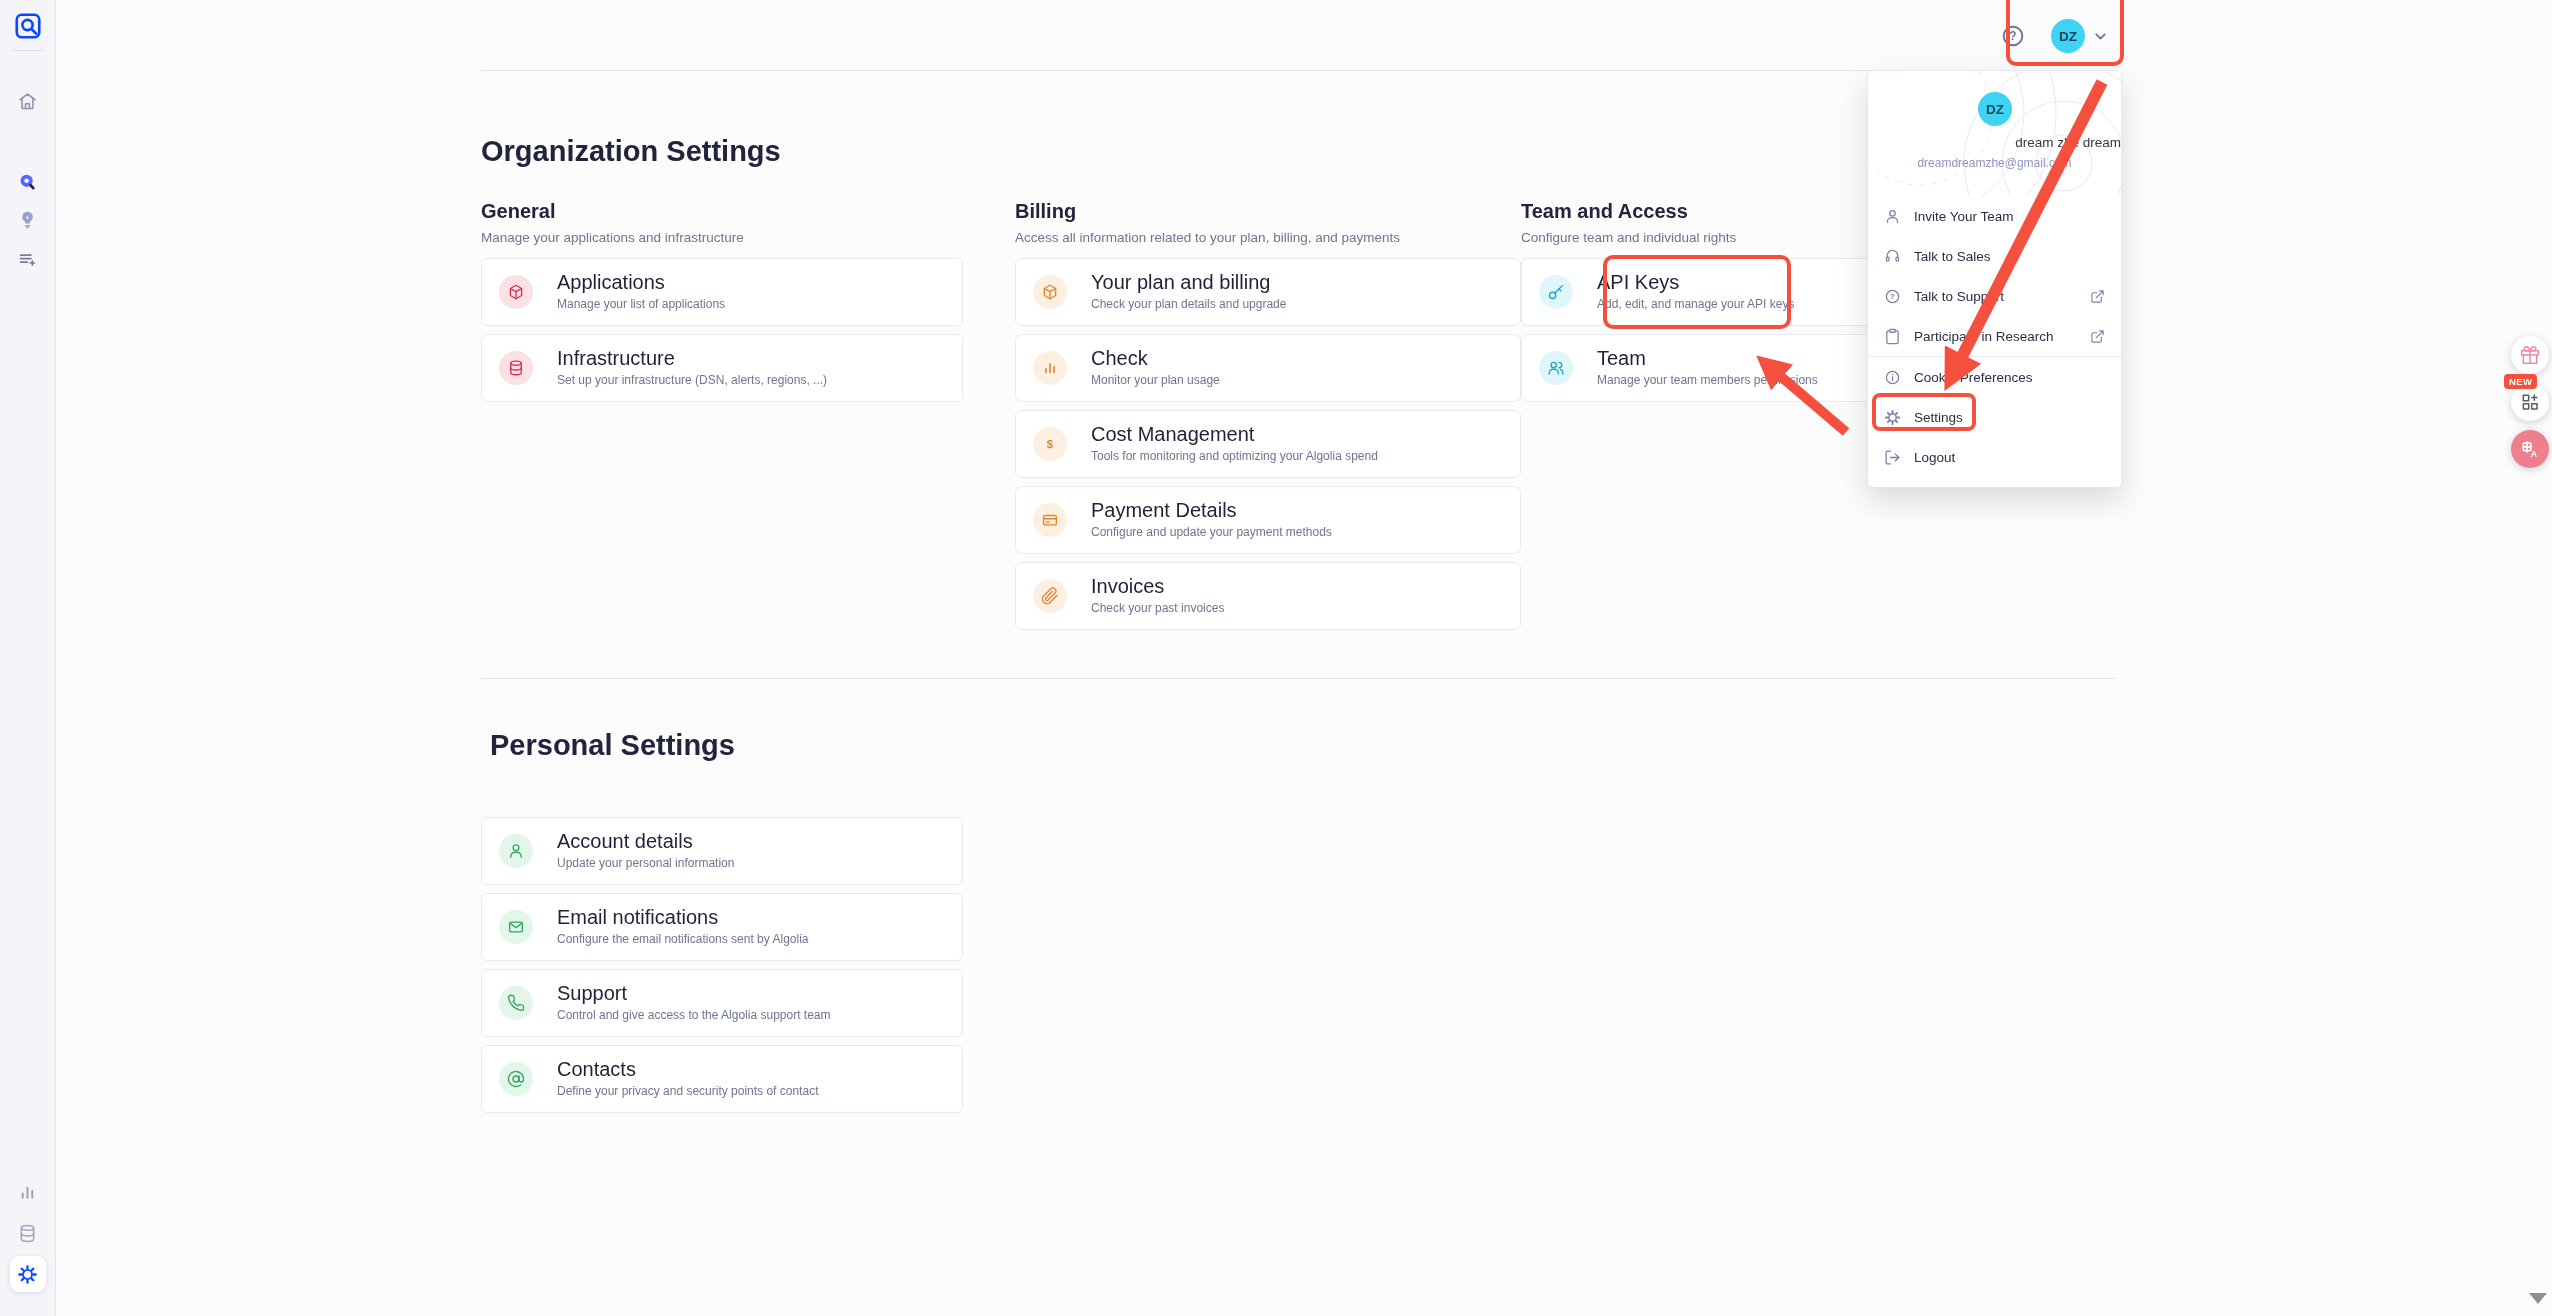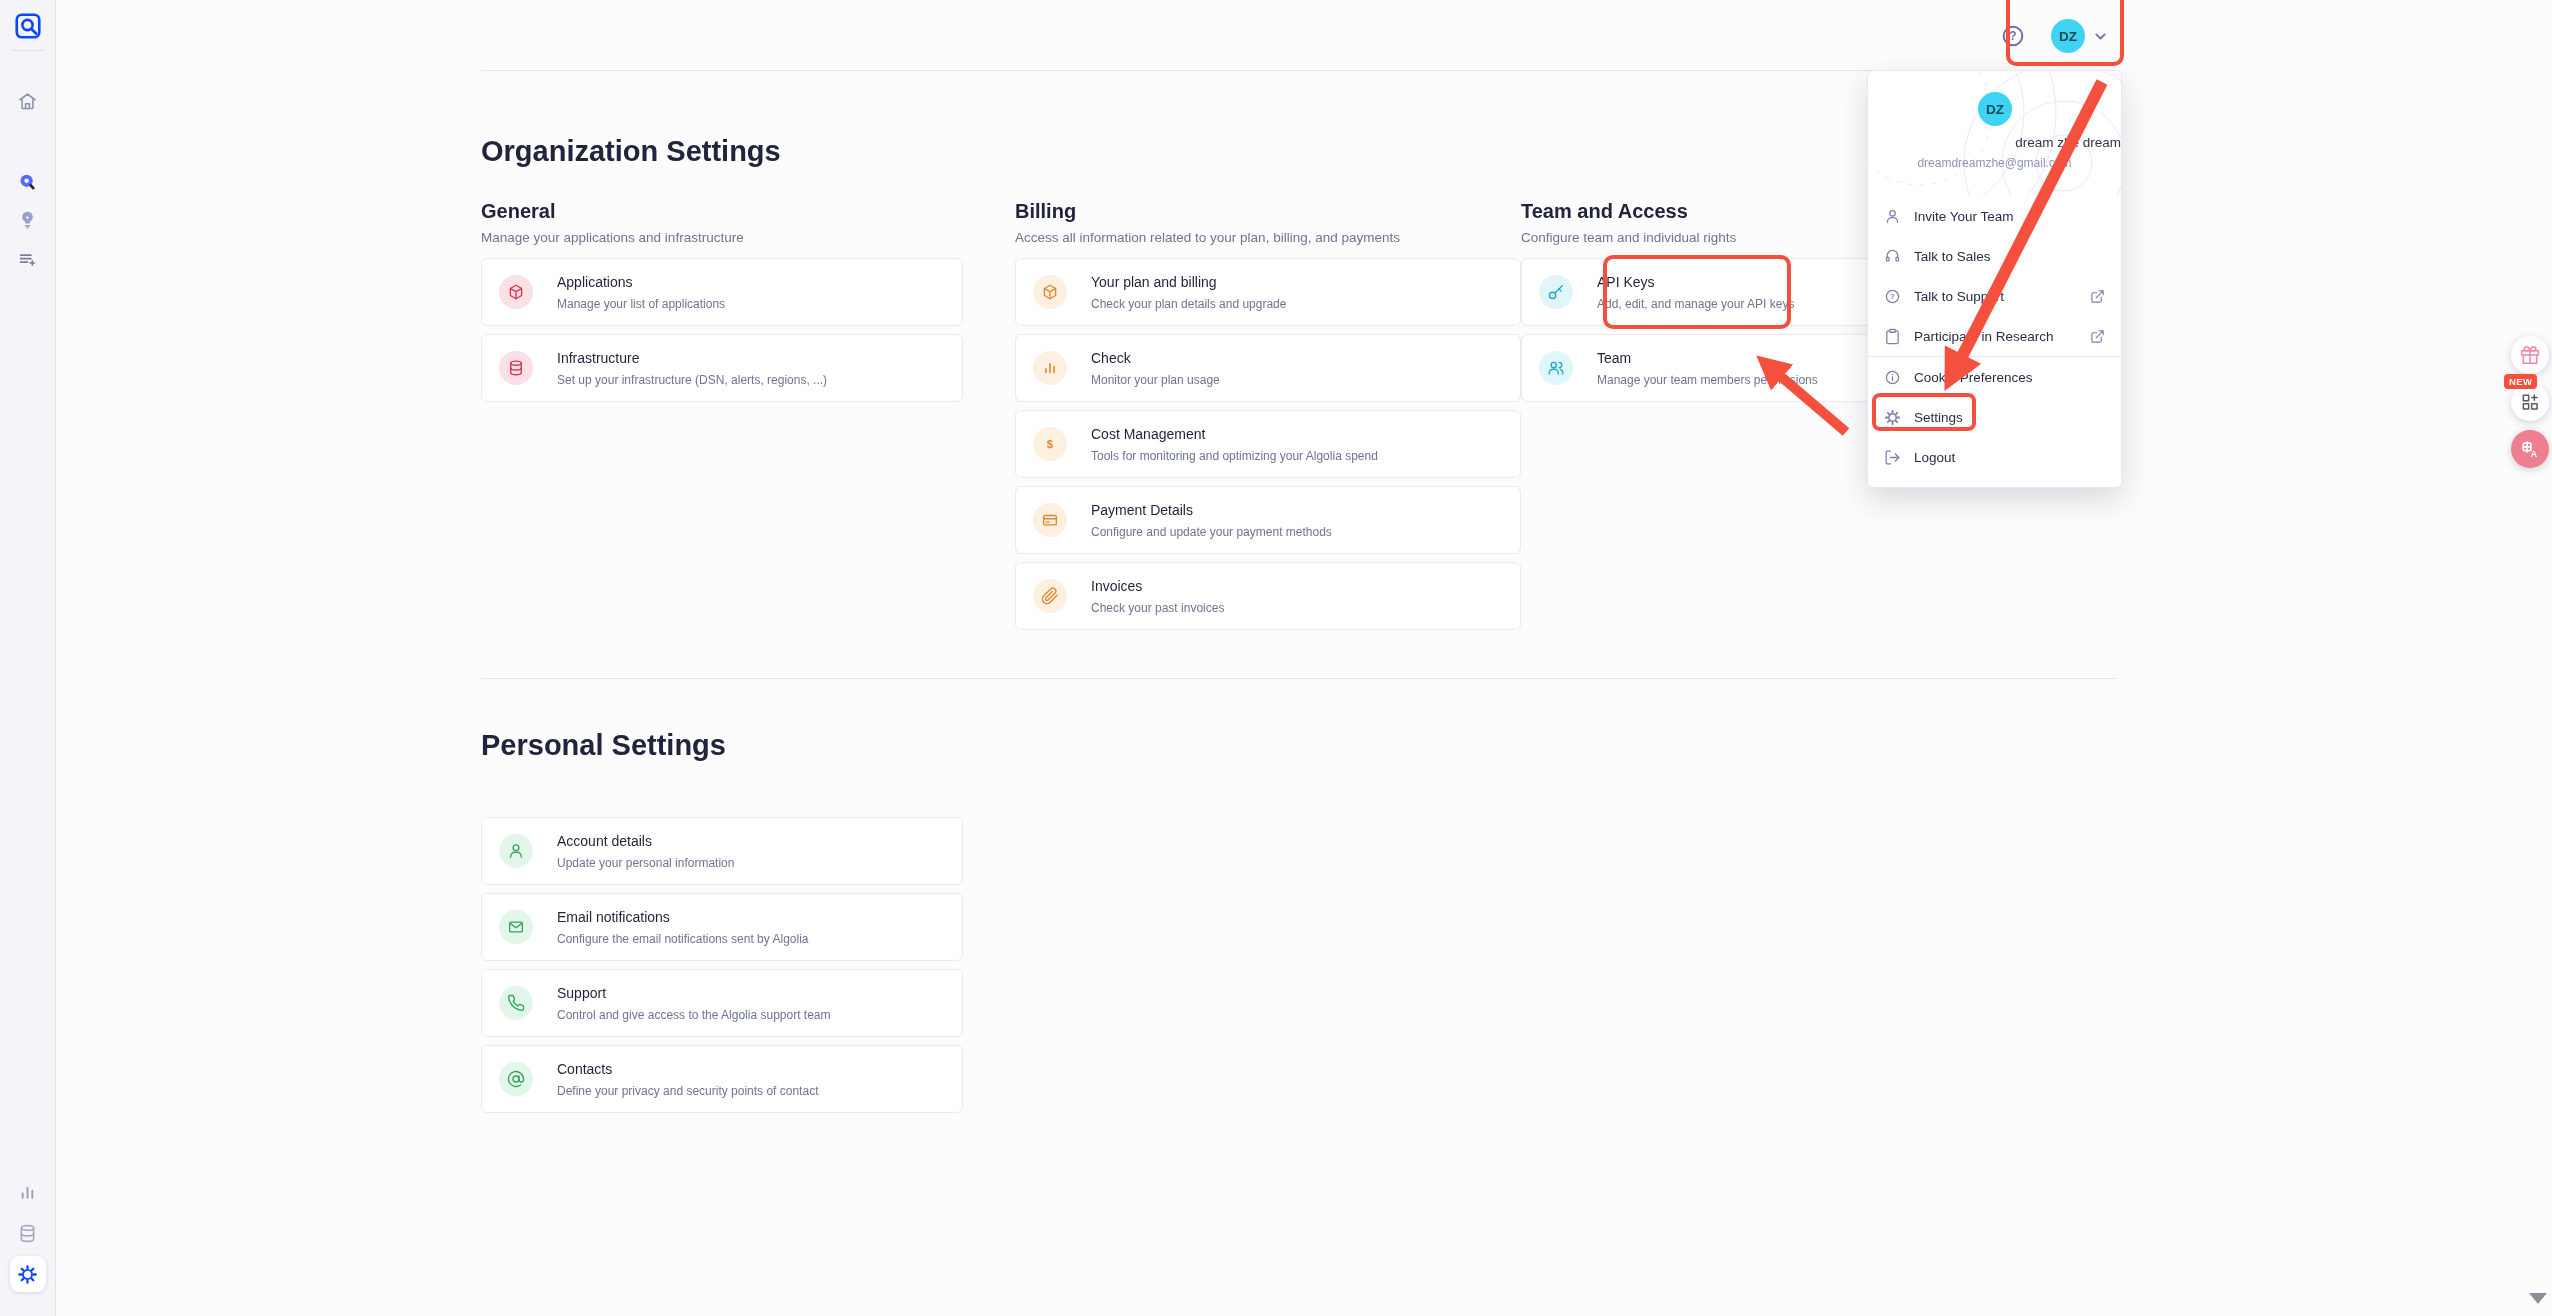--- a/index.html
+++ b/index.html
@@ -35,38 +35,38 @@
   .avatar-btn{position:absolute;left:2051px;top:19px;width:34px;height:34px;border-radius:50%;
     background:#3ed3f2;color:#17495a;font-size:13.5px;font-weight:700;
     display:flex;align-items:center;justify-content:center;cursor:pointer;}
   .chevron-btn{position:absolute;left:2092px;top:28px;width:17px;height:17px;color:#6a70a0;cursor:pointer;}
   .chevron-btn svg{width:17px;height:17px}
 
   
   .content{position:absolute;left:481px;top:0;width:1635px;}
   .page-title{position:absolute;margin:0;font-size:29px;line-height:30px;font-weight:700;color:#21243c;}
   #org-title{top:136px;}
-  #personal-title{top:730px;}
+  #personal-title{top:730px;margin-left:9px;}
   .sections-row{position:absolute;top:200px;display:flex;width:1635px;}
   .col1{width:482px;}
   .col2{width:506px;margin-left:52px;}
   .col3{width:519px;}
   .section-title{margin:0 0 7px;font-size:20px;line-height:23px;font-weight:700;color:#21243c;}
   .section-desc{margin:0;font-size:13.5px;line-height:16px;color:#6e7492;}
   .cards{margin-top:12px;}
   .card{height:68px;box-sizing:border-box;background:#fff;border:1px solid #e9e9f1;border-radius:6px;
     display:flex;align-items:center;padding:0 16px 0 17px;margin-bottom:8px;cursor:pointer;}
   .badge{width:34px;height:34px;border-radius:50%;flex:none;display:flex;align-items:center;justify-content:center;margin-right:7px;}
   .badge svg{width:18px;height:18px}
   .badge.red{background:#fbe1e5;color:#d6334f}
   .badge.orange{background:#fdf0e0;color:#e0872f}
   .badge.cyan{background:#dff6fa;color:#1fa8c9}
   .badge.green{background:#e2f7ea;color:#36a35f}
   .card-text{display:flex;flex-direction:column;justify-content:center;margin-left:17px;}
-  .card-title{font-size:14px;line-height:19px;color:#1f2238;font-weight:500;}
+  .card-title{font-size:20px;line-height:19px;color:#1f2238;font-weight:500;}
   .card-desc{font-size:12px;line-height:16px;color:#6e7492;margin-top:4px;}
   .section-divider{position:absolute;top:678px;left:0;width:1635px;height:1px;background:#e4e4ee;}
   .personal-cards{position:absolute;top:817px;width:482px;}
 
   
   .user-menu-panel{position:absolute;left:1867px;top:70px;width:255px;box-sizing:border-box;background:#fff;
     border:1px solid #e8e8f1;border-radius:6px;box-shadow:0 12px 30px rgba(35,38,59,.16);z-index:50;padding-bottom:10px;}
   .panel-header{position:relative;height:125px;overflow:hidden;border-radius:6px 6px 0 0;}
   .panel-rings{position:absolute;left:0;top:0;}
   .panel-avatar{position:absolute;left:110px;top:21px;width:34px;height:34px;border-radius:50%;background:#3ed3f2;

